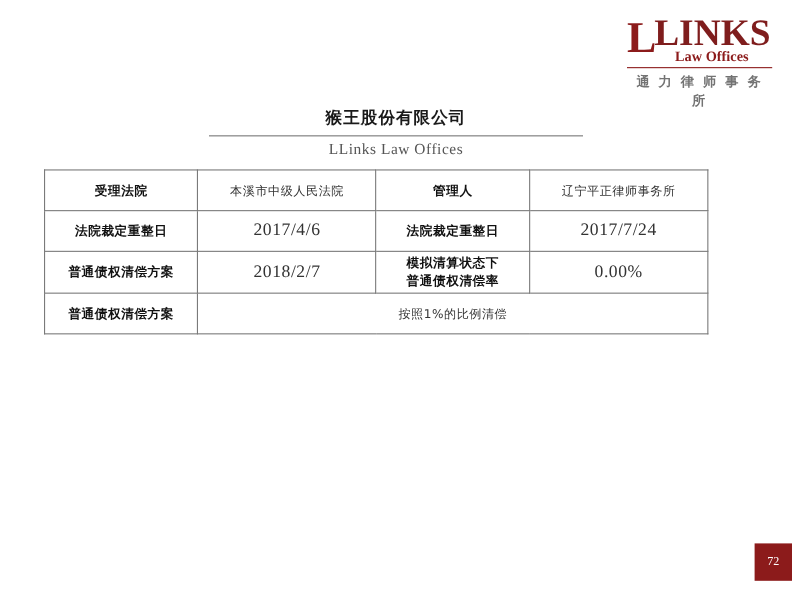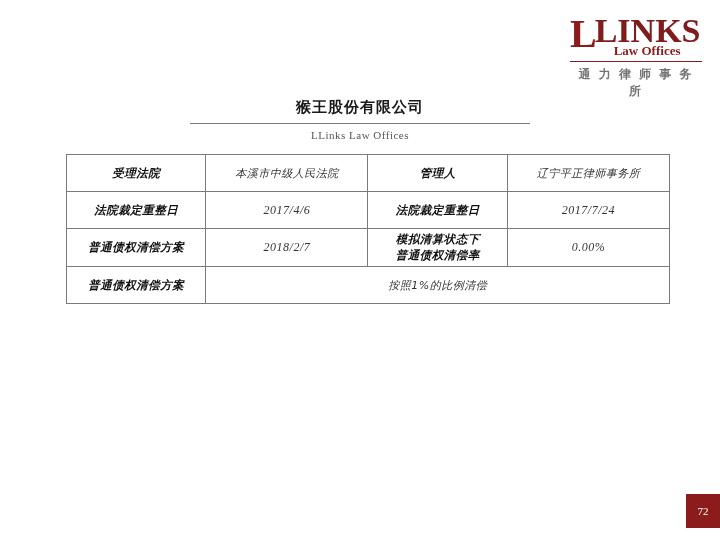--- a/index.html
+++ b/index.html
@@ -81,33 +81,32 @@
     color: #1a1a1a;
     letter-spacing: 1px;
   }
   .title-rule {
     width: 340px;
     margin: 6px auto 0 auto;
     border-bottom: 1px solid #777;
   }
   .doc-subtitle {
     font-family: "Liberation Serif", "DejaVu Serif", serif;
-    font-size: 11px;
+    font-size: 14px;
     color: #555;
     letter-spacing: 0.5px;
     margin-top: 5px;
   }
 
   
   .table-wrap {
     position: absolute;
     top: 154px;
-    left: 66px;
+    left: 40px;
     width: 604px;
-    font-style: italic;
   }
   table.info-table {
     border-collapse: collapse;
     width: 100%;
     table-layout: fixed;
   }
   table.info-table td {
     border: 1px solid #7a7a7a;
     height: 30px;
     padding: 3px 4px;
@@ -116,21 +115,21 @@
   }
   td.label {
     font-family: "DejaVu Sans", "Liberation Sans", sans-serif;
     font-size: 11.5px;
     font-weight: bold;
     color: #111;
     letter-spacing: 0.5px;
   }
   td.value {
     font-family: "Liberation Serif", "DejaVu Serif", serif;
-    font-size: 12px;
+    font-size: 16px;
     color: #333;
     letter-spacing: 0.5px;
   }
   td.value-cn {
     font-family: "DejaVu Sans", "Liberation Sans", sans-serif;
     font-size: 11px;
     color: #333;
     letter-spacing: 0.5px;
   }
   td.tall {

